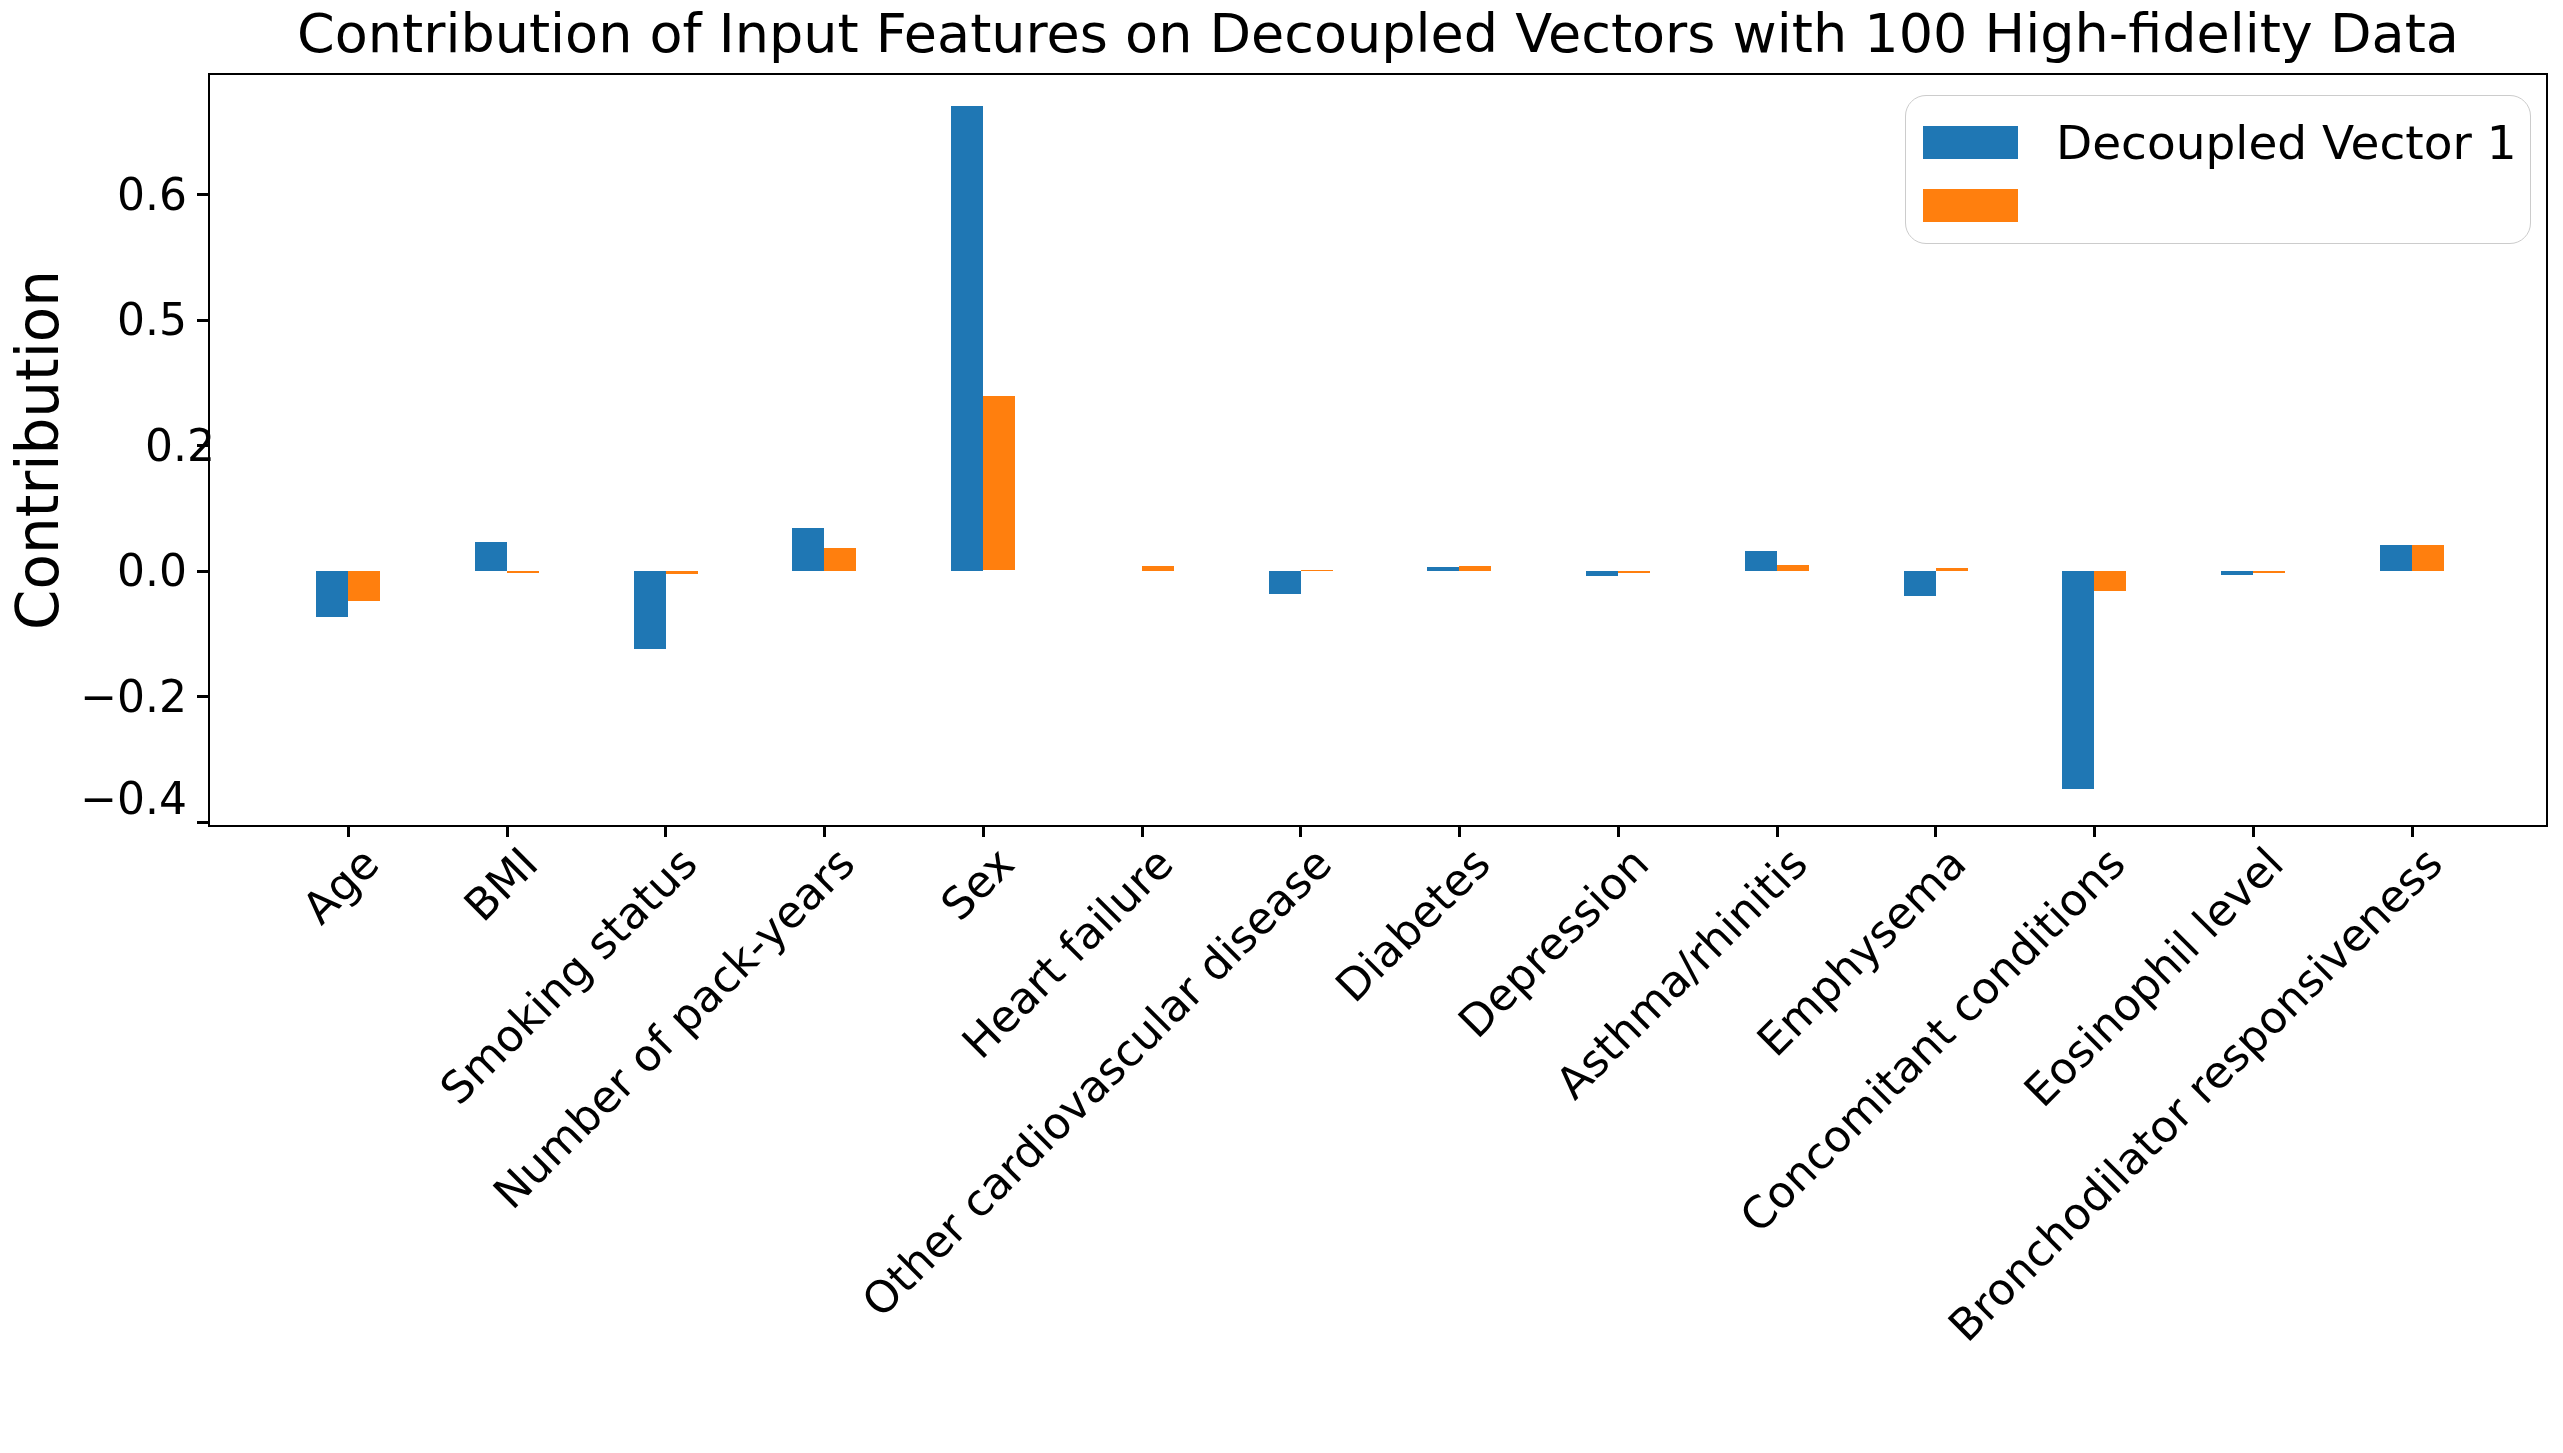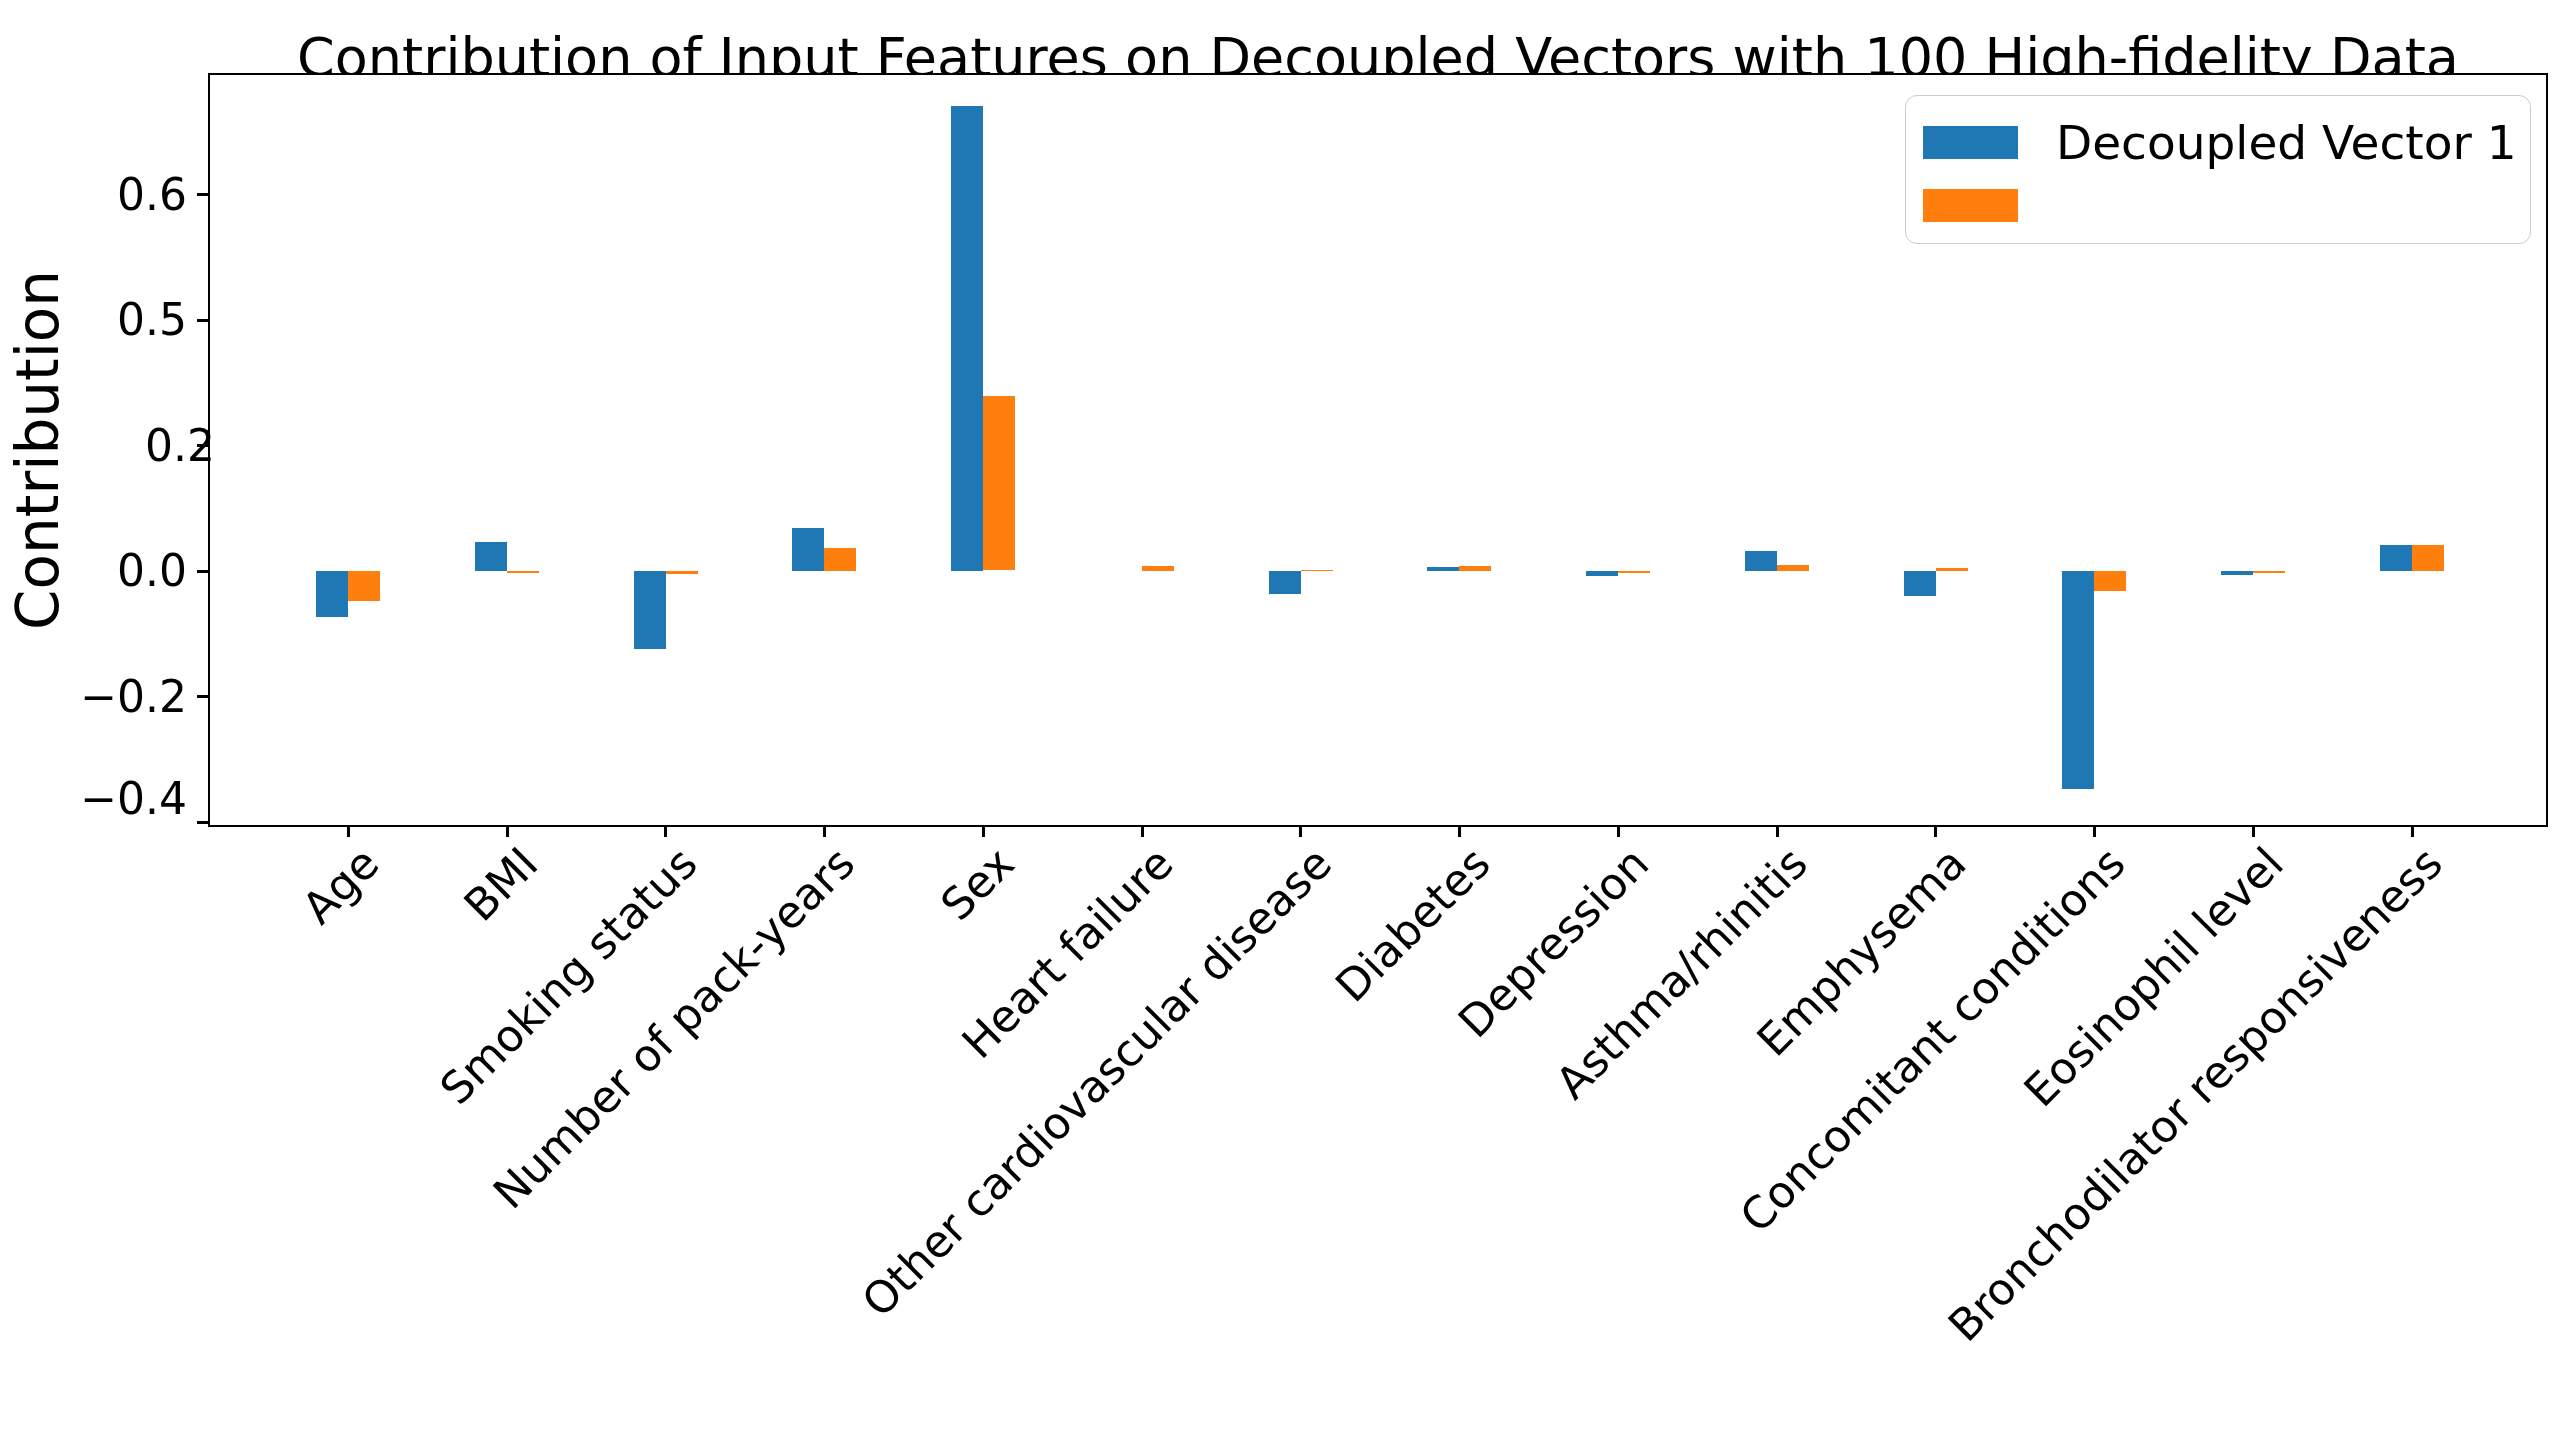--- a/index.html
+++ b/index.html
@@ -6,21 +6,21 @@
   .figure{
     position:relative;
     width:2563px;height:1454px;
     background:#ffffff;
     font-family:"DejaVu Sans","Liberation Sans",sans-serif;
     color:#000;
     overflow:hidden;
   }
   .abs{position:absolute;}
   .chart-title{
-    left:208px;top:24px;width:2340px;
+    left:208px;top:0;width:2340px;
     text-align:center;
     font-size:54px;line-height:68px;
     white-space:nowrap;
   }
   .plot-box{
     left:208px;top:73px;width:2340px;height:754px;
     border:2.5px solid #000;
     box-sizing:border-box;
     background:#ffffff;
   }
@@ -47,21 +47,21 @@
     font-size:58px;line-height:62px;
     transform:translate(-50%,-50%) rotate(-90deg);
   }
   .xlabel{
     left:208px;top:1351px;width:2340px;
     text-align:center;
     font-size:58px;line-height:68px;
   }
   .legend{
     left:1905px;top:95px;width:626px;height:149px;
-    border:1.8px solid #cccccc;border-radius:12px;
+    border:1.8px solid #cccccc;border-radius:21px;
     background:#ffffff;
     box-sizing:border-box;
     display:flex;flex-direction:column;justify-content:space-evenly;
   }
   .legend-row{display:flex;align-items:center;padding-left:17px;}
   .legend-swatch{width:95px;height:33px;flex:0 0 auto;}
   .legend-label{margin-left:38px;font-size:47px;line-height:52px;white-space:nowrap;}
 </style>
 </head>
 <body>

